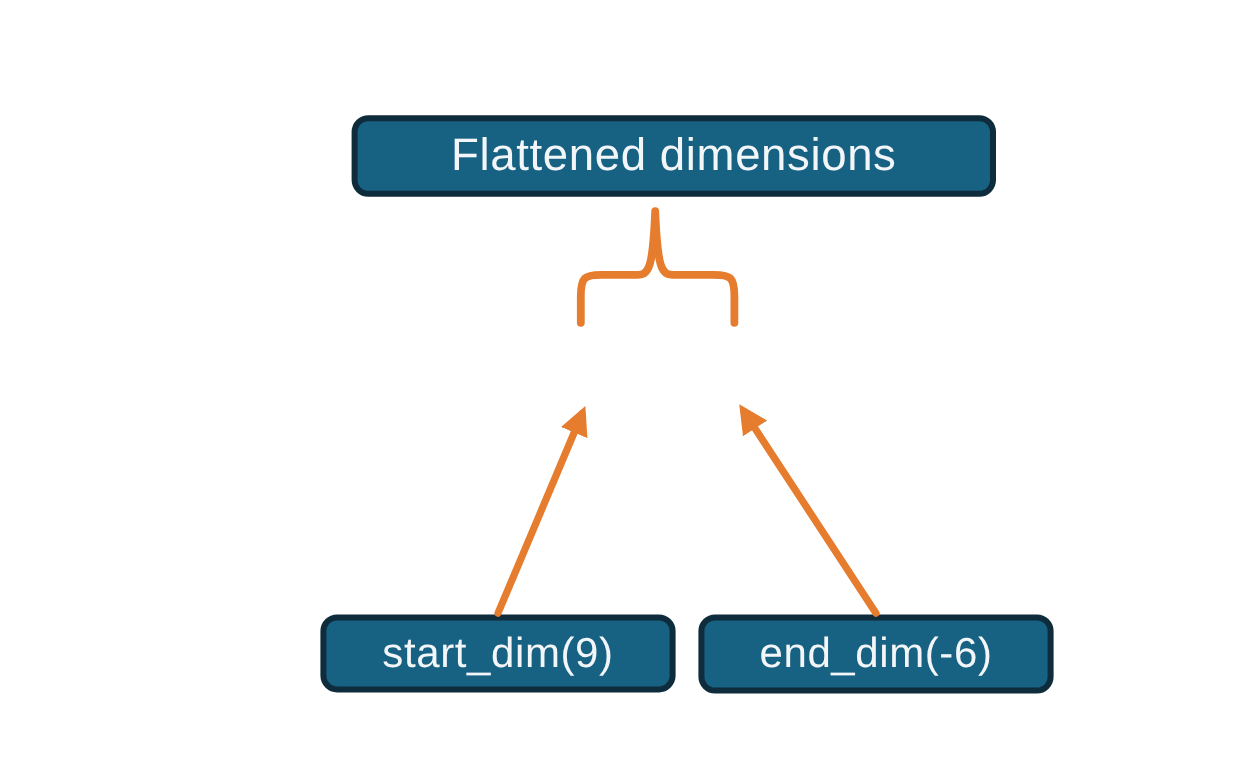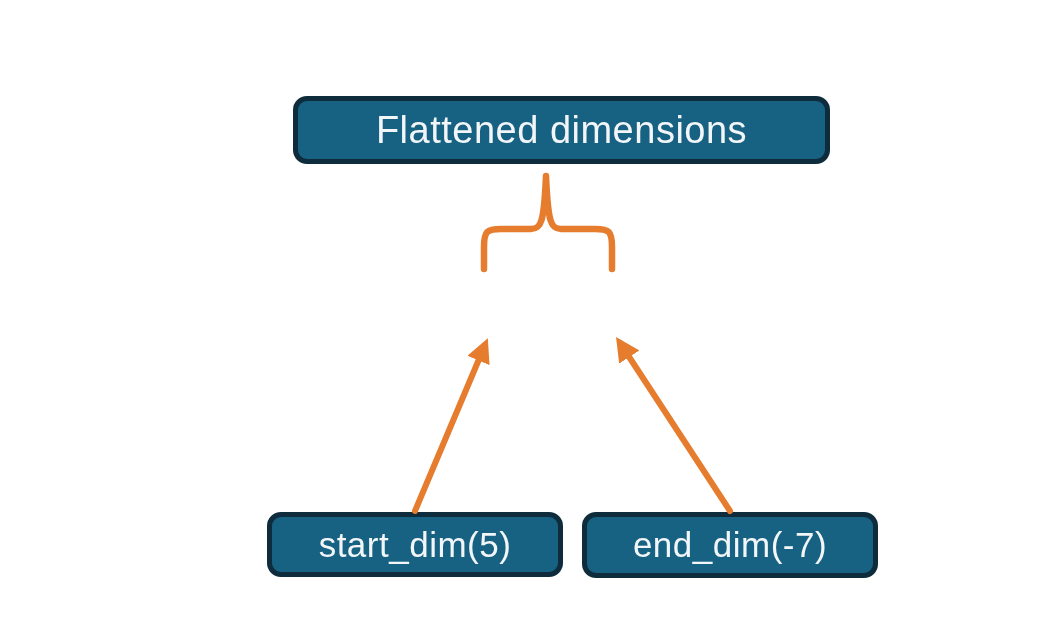--- a/index.html
+++ b/index.html
@@ -68,25 +68,25 @@
 <body>
 
 <div class="canvas">
 
   <div class="node node-top">
     <span>Flattened dimensions</span>
   </div>
 
 
   <div class="node node-small node-start">
-    <span>start_dim(5)</span>
+    <span>start_dim(9)</span>
   </div>
 
   <div class="node node-small node-end">
-    <span>end_dim(-7)</span>
+    <span>end_dim(-6)</span>
   </div>
 
   <svg class="overlay" viewBox="0 0 1038 632">
     <defs>
       <marker id="arrowhead" viewBox="0 0 10 10" refX="7" refY="5" markerWidth="4" markerHeight="4" orient="auto-start-reverse">
         <path class="orange-fill" d="M 0 0 L 10 5 L 0 10 z"></path>
       </marker>
     </defs>
 
     <path class="orange-stroke" stroke-width="6.5" d="M 484 269 L 484 247

